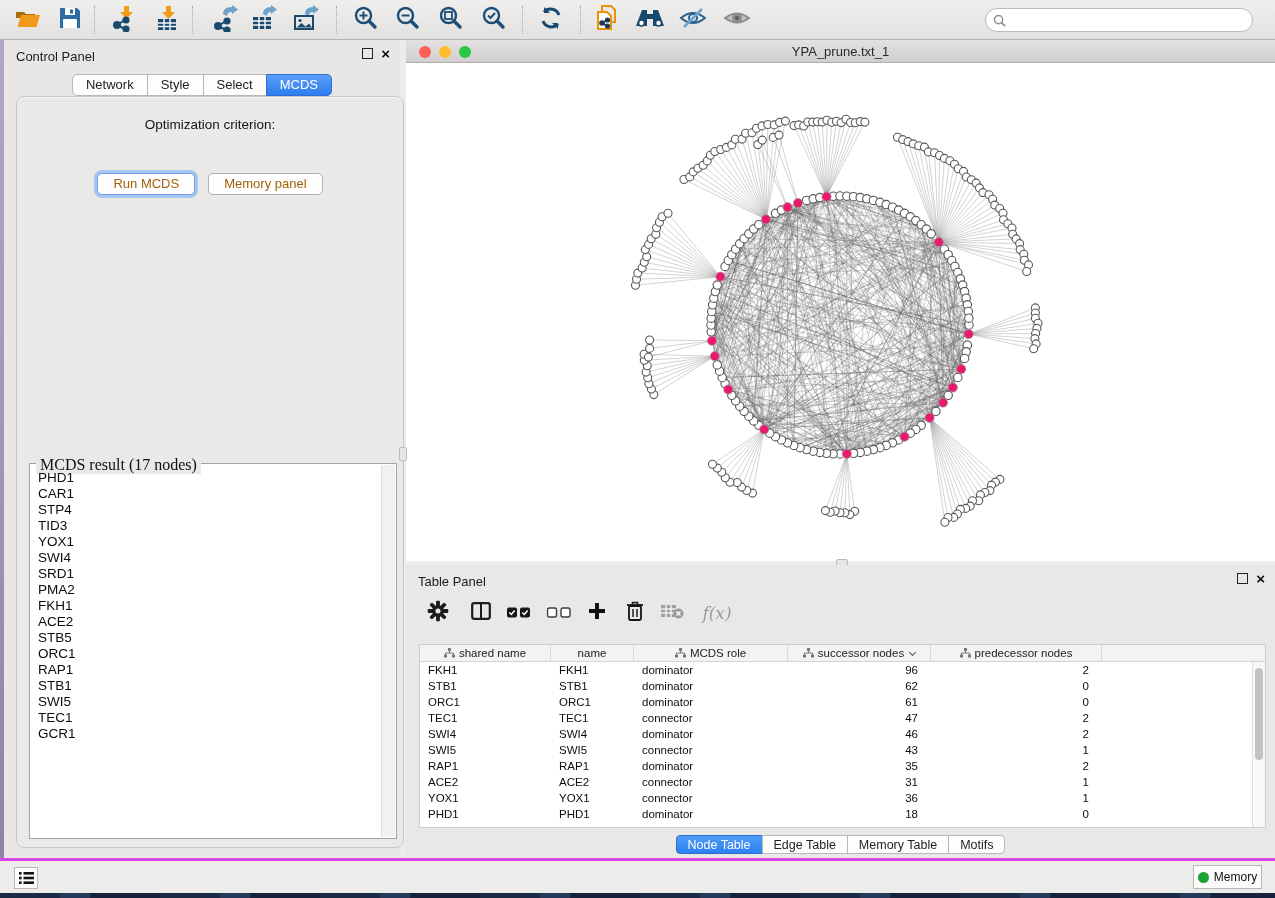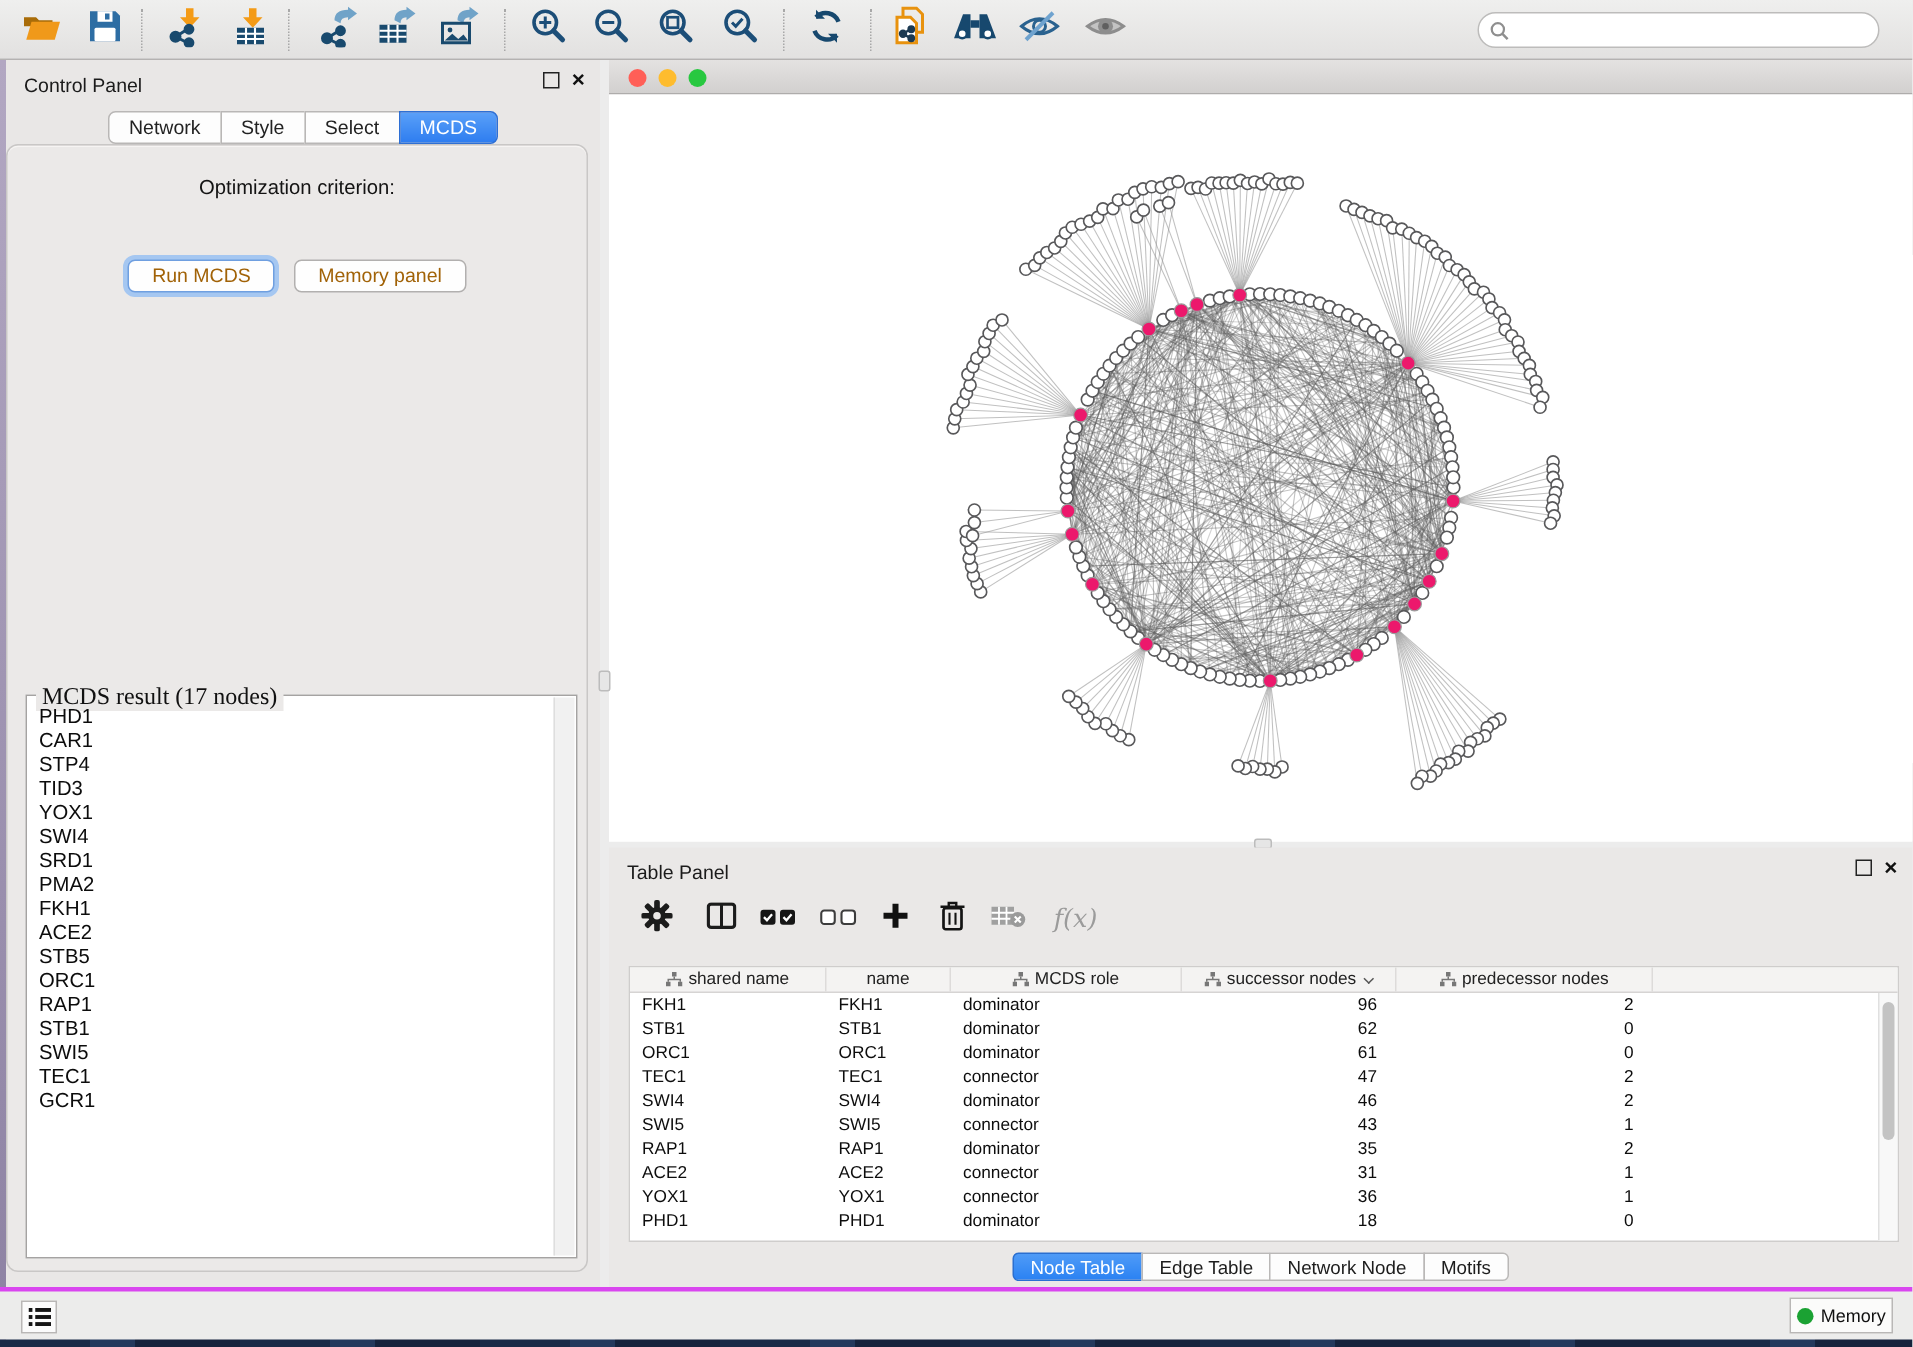--- a/index.html
+++ b/index.html
@@ -29,21 +29,21 @@
   .float-btn { width:11px; height:11px; border:1.6px solid #222; background:transparent; }
   .close-btn { font-size:15px; font-weight:bold; color:#111; line-height:11px; }
 
   .cp-tabs { position:absolute; left:0; top:34px; width:100%; display:flex; justify-content:center; }
   .cp-tab { height:22px; line-height:20px; padding:0 13px; font-size:13px; background:#fdfdfd;
     border:1px solid #b9b7b6; margin-left:-1px; color:#222; }
   .cp-tab:first-child { border-radius:5px 0 0 5px; margin-left:0; }
   .cp-tab:last-child { border-radius:0 5px 5px 0; }
   .cp-tab.active { background:linear-gradient(#5aa0f8,#2e7df0); border-color:#2e6fd4; color:#fff; }
 
-  .cp-body { position:absolute; left:0; top:56px; width:388px; height:752px;
+  .cp-body { position:absolute; left:12px; top:56px; width:388px; height:752px;
     background:#ebe9e8; border:1px solid #c9c7c6; border-radius:8px; box-shadow:inset 0 1px 0 #f6f4f3; }
   .opt-label { position:absolute; left:0; width:100%; top:20px; text-align:center; font-size:13.5px; color:#141414; }
   .mac-select { position:absolute; left:37px; top:42px; width:310px; height:23px; background:#fff;
     border:1px solid #b3b1b0; border-radius:5px; font-size:13px; color:#111; line-height:21px; padding-left:9px; }
   .mac-select .cap { position:absolute; right:-1px; top:-1px; width:20px; height:23px; border-radius:0 5px 5px 0;
     background:linear-gradient(#6fb0fb,#2d7cf0); display:flex; flex-direction:column; align-items:center; justify-content:center; gap:1px; }
   .chev { width:0; height:0; border-left:3.5px solid transparent; border-right:3.5px solid transparent; }
   .chev.up { border-bottom:4px solid #fff; }
   .chev.dn { border-top:4px solid #fff; }
   .btn-row { position:absolute; left:0; top:76px; width:100%; display:flex; justify-content:center; gap:13px; }
@@ -294,20 +294,21 @@
         <div class="mcds-scroll"></div>
       </div>
     </div>
   </div>
 
   <div class="netwin">
     <div class="net-titlebar">
       <span class="tl" style="left:13px;background:#ff5f57"></span>
       <span class="tl" style="left:33px;background:#febc2e"></span>
       <span class="tl" style="left:53px;background:#28c840"></span>
+      <span class="net-title">YPA_prune.txt_1</span>
     </div>
     <div class="net-canvas">
       <svg id="netsvg" width="869" height="498" viewBox="0 0 869 498">
           <g>
             <line x1="342.8" y1="170.8" x2="305.2" y2="268.8" stroke="#6e6e6e" stroke-width="0.75" stroke-opacity="0.3"></line>
             <line x1="520.3" y1="166.1" x2="407.2" y2="135.8" stroke="#6e6e6e" stroke-width="0.75" stroke-opacity="0.3"></line>
             <line x1="454.2" y1="389.4" x2="311.3" y2="222.1" stroke="#6e6e6e" stroke-width="0.75" stroke-opacity="0.3"></line>
             <line x1="387.8" y1="382.4" x2="352.8" y2="161.7" stroke="#6e6e6e" stroke-width="0.75" stroke-opacity="0.3"></line>
             <line x1="525.2" y1="170.8" x2="305.2" y2="255.2" stroke="#6e6e6e" stroke-width="0.75" stroke-opacity="0.3"></line>
             <line x1="407.2" y1="388.2" x2="542.2" y2="191.7" stroke="#6e6e6e" stroke-width="0.75" stroke-opacity="0.3"></line>
@@ -1459,21 +1460,21 @@
             <div class="nt-cell" style="width: 171px; text-align: right; padding-right: 13px;">0</div>
           </div>
         </div>
       <div class="nt-scroll">
           <div class="nt-thumb"></div>
         </div>
     </div>
     <div class="bottom-tabs" id="bottom-tabs">
         <div class="bt-tab active">Node Table</div>
         <div class="bt-tab">Edge Table</div>
-        <div class="bt-tab">Network Node</div>
+        <div class="bt-tab">Memory Table</div>
         <div class="bt-tab">Motifs</div>
       </div>
   </div>
 
   <div class="statusbar">
     <span class="list-btn">
       <svg width="15" height="12" viewBox="0 0 15 12">
           <g fill="#141414">
             <rect x="0" y="0" width="2.6" height="2.6"></rect>
             <rect x="4.5" y="0" width="10.5" height="2.6"></rect>

